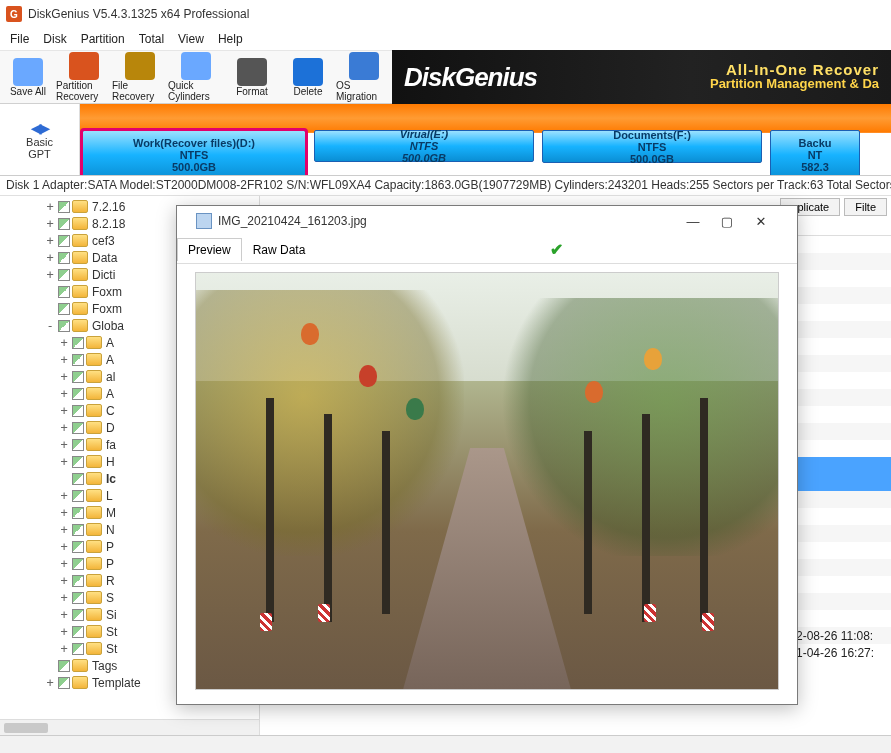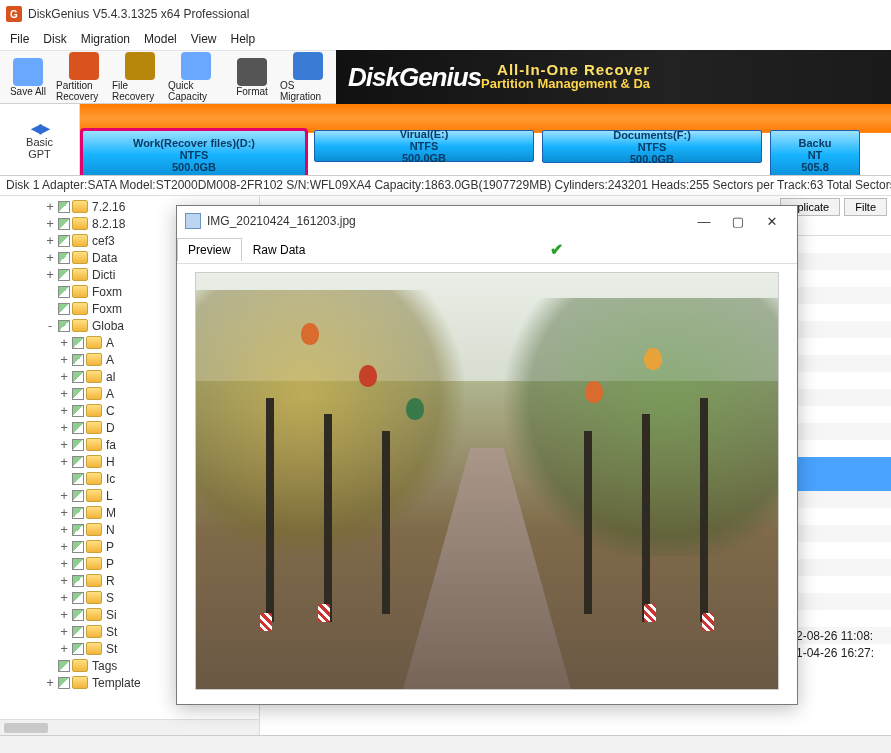--- a/index.html
+++ b/index.html
@@ -8,21 +8,21 @@
 .titlebar { display: flex; align-items: center; height: 28px; padding: 0 6px; background: #fff; }
 .titlebar .logo { width: 16px; height: 16px; background: #d9531e; border-radius: 2px; margin-right: 6px; display:flex;align-items:center;justify-content:center;color:#fff;font-size:10px;font-weight:bold; }
 .titlebar .title { color: #333; font-size: 12px; }
 
 .menubar { display: flex; gap: 14px; padding: 3px 10px; height: 22px; align-items: center; color: #222; background:#fff; }
 .menubar span { cursor: default; }
 
 .toolbar { display: flex; height: 54px; background: #f8f8f8; border-top: 1px solid #e6e6e6; border-bottom: 1px solid #d0d0d0; align-items: center; }
 .tbtn { display: flex; flex-direction: column; align-items: center; justify-content: center; width: 56px; height: 54px; font-size: 10px; color: #222; }
 .tbtn .ic { width: 30px; height: 28px; border-radius: 4px; display:flex;align-items:center;justify-content:center; }
-.brandband { flex:1; height:54px; background: linear-gradient(90deg,#111 0%, #222 60%, #1a1a1a 100%); display:flex;align-items:center;padding:0 12px;color:#fff; }
+.brandband { flex:1; height:54px; background: linear-gradient(90deg,#111 0%, #222 60%, #1a1a1a 100%); display:flex;align-items:center;justify-content:space-between;padding:0 12px;color:#fff; }
 .brandband .bn { font-size: 26px; font-weight: 700; font-style: italic; letter-spacing: -1px; }
 .brandband .br { text-align:right; font-size:12px; line-height:14px; }
 .brandband .br .t1 { color:#ffe066; font-weight:700; font-size:15px; letter-spacing:1px; }
 .brandband .br .t2 { color:#ffd54a; font-weight:700; font-size:13px; }
 
 .diskrow { display:flex; height:72px; border-bottom:1px solid #ccc; background:#fff; }
 .diskctrl { width:80px; display:flex;flex-direction:column;align-items:center;justify-content:center;border-right:1px solid #ddd;color:#333;font-size:11px; }
 .diskctrl .arrows { color:#2e6bd4; font-size:14px; letter-spacing:-2px; }
 .partstrip { flex:1; display:flex; gap:8px; padding:12px 2px; background: linear-gradient(#ff7a00,#ff9b33 20%,#ff7a00 40%,#fff 41%,#fff 100%); overflow:hidden; }
 .partstrip-inner { display:flex; gap:8px; margin-top:14px; }
@@ -59,21 +59,21 @@
 .col-attr { width:40px; }
 .col-short { width:110px; }
 .col-mtime { flex:1; padding-left:6px; }
 .fcb { width:12px;height:12px;border:1px solid #888;background:#fff; }
 .fic { width:14px;height:12px;background:#e8e8e8;border:1px solid #aaa; }
 
 .statusbar { height:18px; background:#f2f2f2; border-top:1px solid #ccc; }
 
 
 .previewdlg { position:absolute; left:176px; top:205px; width:622px; height:500px; background:#fff; border:1px solid #7a7a7a; box-shadow:0 4px 18px rgba(0,0,0,.25); display:flex; flex-direction:column; z-index:50; }
-.previewdlg .pdt { height:30px; display:flex; align-items:center; padding:0 8px; background:#fff; }
+.previewdlg .pdt { height:30px; display:flex; align-items:center; padding:0 19px; background:#fff; }
 .previewdlg .pdt .pic { width:16px;height:16px;background:#bcd5f0;border:1px solid #6a93c2;margin-right:6px; }
 .previewdlg .pdt .pttxt { flex:1; font-size:12px; color:#333; }
 .previewdlg .pdt .wbtn { width:34px;height:22px;display:flex;align-items:center;justify-content:center;color:#333;font-size:13px; }
 .previewdlg .pdtabs { display:flex; align-items:center; height:28px; border-bottom:1px solid #ddd; }
 .previewdlg .ptab { padding:4px 10px; font-size:12px; border:1px solid transparent; border-bottom:none; }
 .previewdlg .ptab.act { border-color:#ccc; background:#fff; }
 .previewdlg .pmsg { flex:1; text-align:center; color:#0a8a1a; font-weight:700; font-size:13px; display:flex;align-items:center;justify-content:center;gap:6px; }
 .previewdlg .pmsg .chk { color:#2aa22a; font-size:16px; }
 .previewdlg .imgarea { flex:1; display:flex; align-items:flex-start; justify-content:center; padding:8px 18px 14px 18px; background:#fff; }
 .previewdlg .imgbox { width:100%; height:100%; background: linear-gradient(180deg,#cfd6c3 0%, #b8c29a 20%, #7f6a4a 62%, #6b5844 100%); position:relative; border:1px solid #ccc; overflow:hidden; }
@@ -92,47 +92,51 @@
 <body>
 
 <div class="titlebar">
   <div class="logo">G</div>
   <div class="title">DiskGenius V5.4.3.1325 x64 Professional</div>
 </div>
 
 <div class="menubar" id="menubar">
     <span>File</span>
     <span>Disk</span>
-    <span>Migration</span>
-    <span>Model</span>
+    <span>Partition</span>
+    <span>Total</span>
     <span>View</span>
     <span>Help</span>
   </div>
 
 <div class="toolbar">
   <div id="tbuttons" style="display:flex;">
       <div class="tbtn">
         <div class="ic" style="background: rgb(106, 168, 255);"></div>
         <div>Save All</div>
       </div>
       <div class="tbtn">
         <div class="ic" style="background: rgb(217, 83, 30);"></div>
         <div>Partition Recovery</div>
       </div>
       <div class="tbtn">
         <div class="ic" style="background: rgb(184, 134, 11);"></div>
         <div>File Recovery</div>
       </div>
       <div class="tbtn">
         <div class="ic" style="background: rgb(106, 168, 255);"></div>
-        <div>Quick Capacity</div>
+        <div>Quick Cylinders</div>
       </div>
       <div class="tbtn">
         <div class="ic" style="background: rgb(85, 85, 85);"></div>
         <div>Format</div>
+      </div>
+      <div class="tbtn">
+        <div class="ic" style="background: rgb(28, 113, 216);"></div>
+        <div>Delete</div>
       </div>
       <div class="tbtn">
         <div class="ic" style="background: rgb(58, 123, 213);"></div>
         <div>OS Migration</div>
       </div>
     </div>
   <div class="brandband">
     <div class="bn">DiskGenius</div>
     <div class="br">
       <div class="t1">All-In-One Recover</div>
@@ -147,34 +151,34 @@
     <div>Basic</div>
     <div>GPT</div>
   </div>
   <div class="partstrip">
     <div class="partstrip-inner" id="parts">
         <div class="part sel" style="width: 224px; height: 50px;">
           <div class="pn">Work(Recover files)(D:)</div>
           <div class="pfs">NTFS</div>
           <div class="psz">500.0GB</div>
         </div>
-        <div class="part" style="width: 220px; height: 32px;">
+        <div class="part" style="width: 220px; height: 32px; font-style: italic;">
           <div class="pn">Virual(E:)</div>
           <div class="pfs">NTFS</div>
           <div class="psz">500.0GB</div>
         </div>
         <div class="part" style="width: 220px; height: 33px;">
           <div class="pn">Documents(F:)</div>
           <div class="pfs">NTFS</div>
           <div class="psz">500.0GB</div>
         </div>
         <div class="part" style="width: 90px; height: 50px;">
           <div class="pn">Backu</div>
           <div class="pfs">NT</div>
-          <div class="psz">505.8</div>
+          <div class="psz">582.3</div>
         </div>
       </div>
   </div>
 </div>
 
 <div class="diskinfo">Disk 1  Adapter:SATA   Model:ST2000DM008-2FR102   S/N:WFL09XA4   Capacity:1863.0GB(1907729MB)   Cylinders:243201  Heads:255  Sectors per Track:63   Total Sectors:3907</div>
 
 <div class="workarea">
   <div class="treepane">
     <div class="tree" id="tree">
@@ -267,21 +271,21 @@
           <span class="cb half"></span>
           <span class="fo"></span>
           <span class="lbl">fa</span>
         </div>
         <div class="row" style="padding-left: 56px;">
           <span class="tw">+</span>
           <span class="cb half"></span>
           <span class="fo"></span>
           <span class="lbl">H</span>
         </div>
-        <div class="row" style="padding-left: 56px;">
+        <div class="row" style="padding-left: 56px; font-weight: bold;">
           <span class="tw"></span>
           <span class="cb half"></span>
           <span class="fo"></span>
           <span class="lbl">Ic</span>
         </div>
         <div class="row" style="padding-left: 56px;">
           <span class="tw">+</span>
           <span class="cb half"></span>
           <span class="fo"></span>
           <span class="lbl">L</span>

